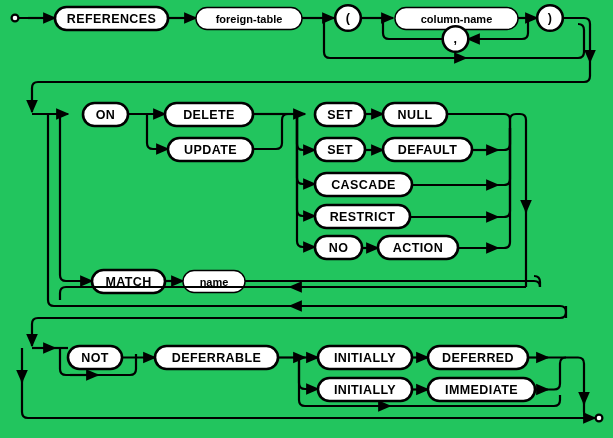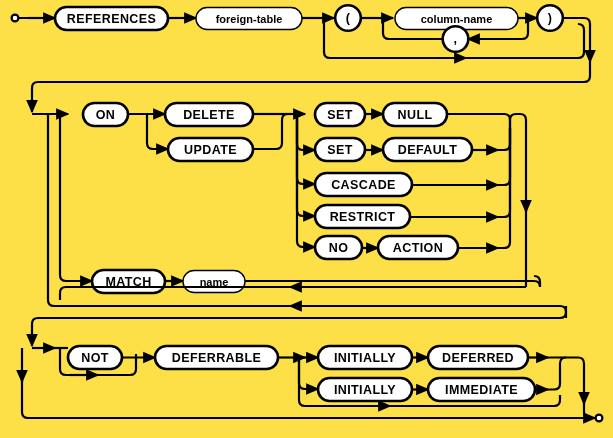--- a/index.html
+++ b/index.html
@@ -1,17 +1,17 @@
 <!DOCTYPE html>
 <html><head>
 <meta charset="utf-8">
 <style>
   html,body{margin:0;padding:0;background:#ffffff;}
   body{width:613px;height:438px;font-family:"Liberation Sans",sans-serif;}
-  #diagram-root{position:relative;width:613px;height:438px;overflow:hidden;background:#fde047;}
+  #diagram-root{position:relative;width:613px;height:438px;overflow:hidden;background:#22c55e;}
   svg.rail{position:absolute;left:0;top:0;width:613px;height:438px;}
   .line{fill:none;stroke:#000;stroke-width:2.2;stroke-linecap:butt;stroke-linejoin:round;}
   .arrow{fill:#000;stroke:none;}
   .kw-box{fill:#fff;stroke:#000;stroke-width:2.6;}
   .nt-box{fill:#fff;stroke:#000;stroke-width:1.4;}
   .kw-text{font-family:"Liberation Sans",sans-serif;font-weight:bold;font-size:12.5px;
            fill:#000;text-anchor:middle;dominant-baseline:central;letter-spacing:.4px;}
   .nt-text{font-family:"Liberation Sans",sans-serif;font-weight:bold;font-size:11px;
            fill:#000;text-anchor:middle;dominant-baseline:central;}
   .term-dot{fill:#fff;stroke:#000;stroke-width:2.2;}

